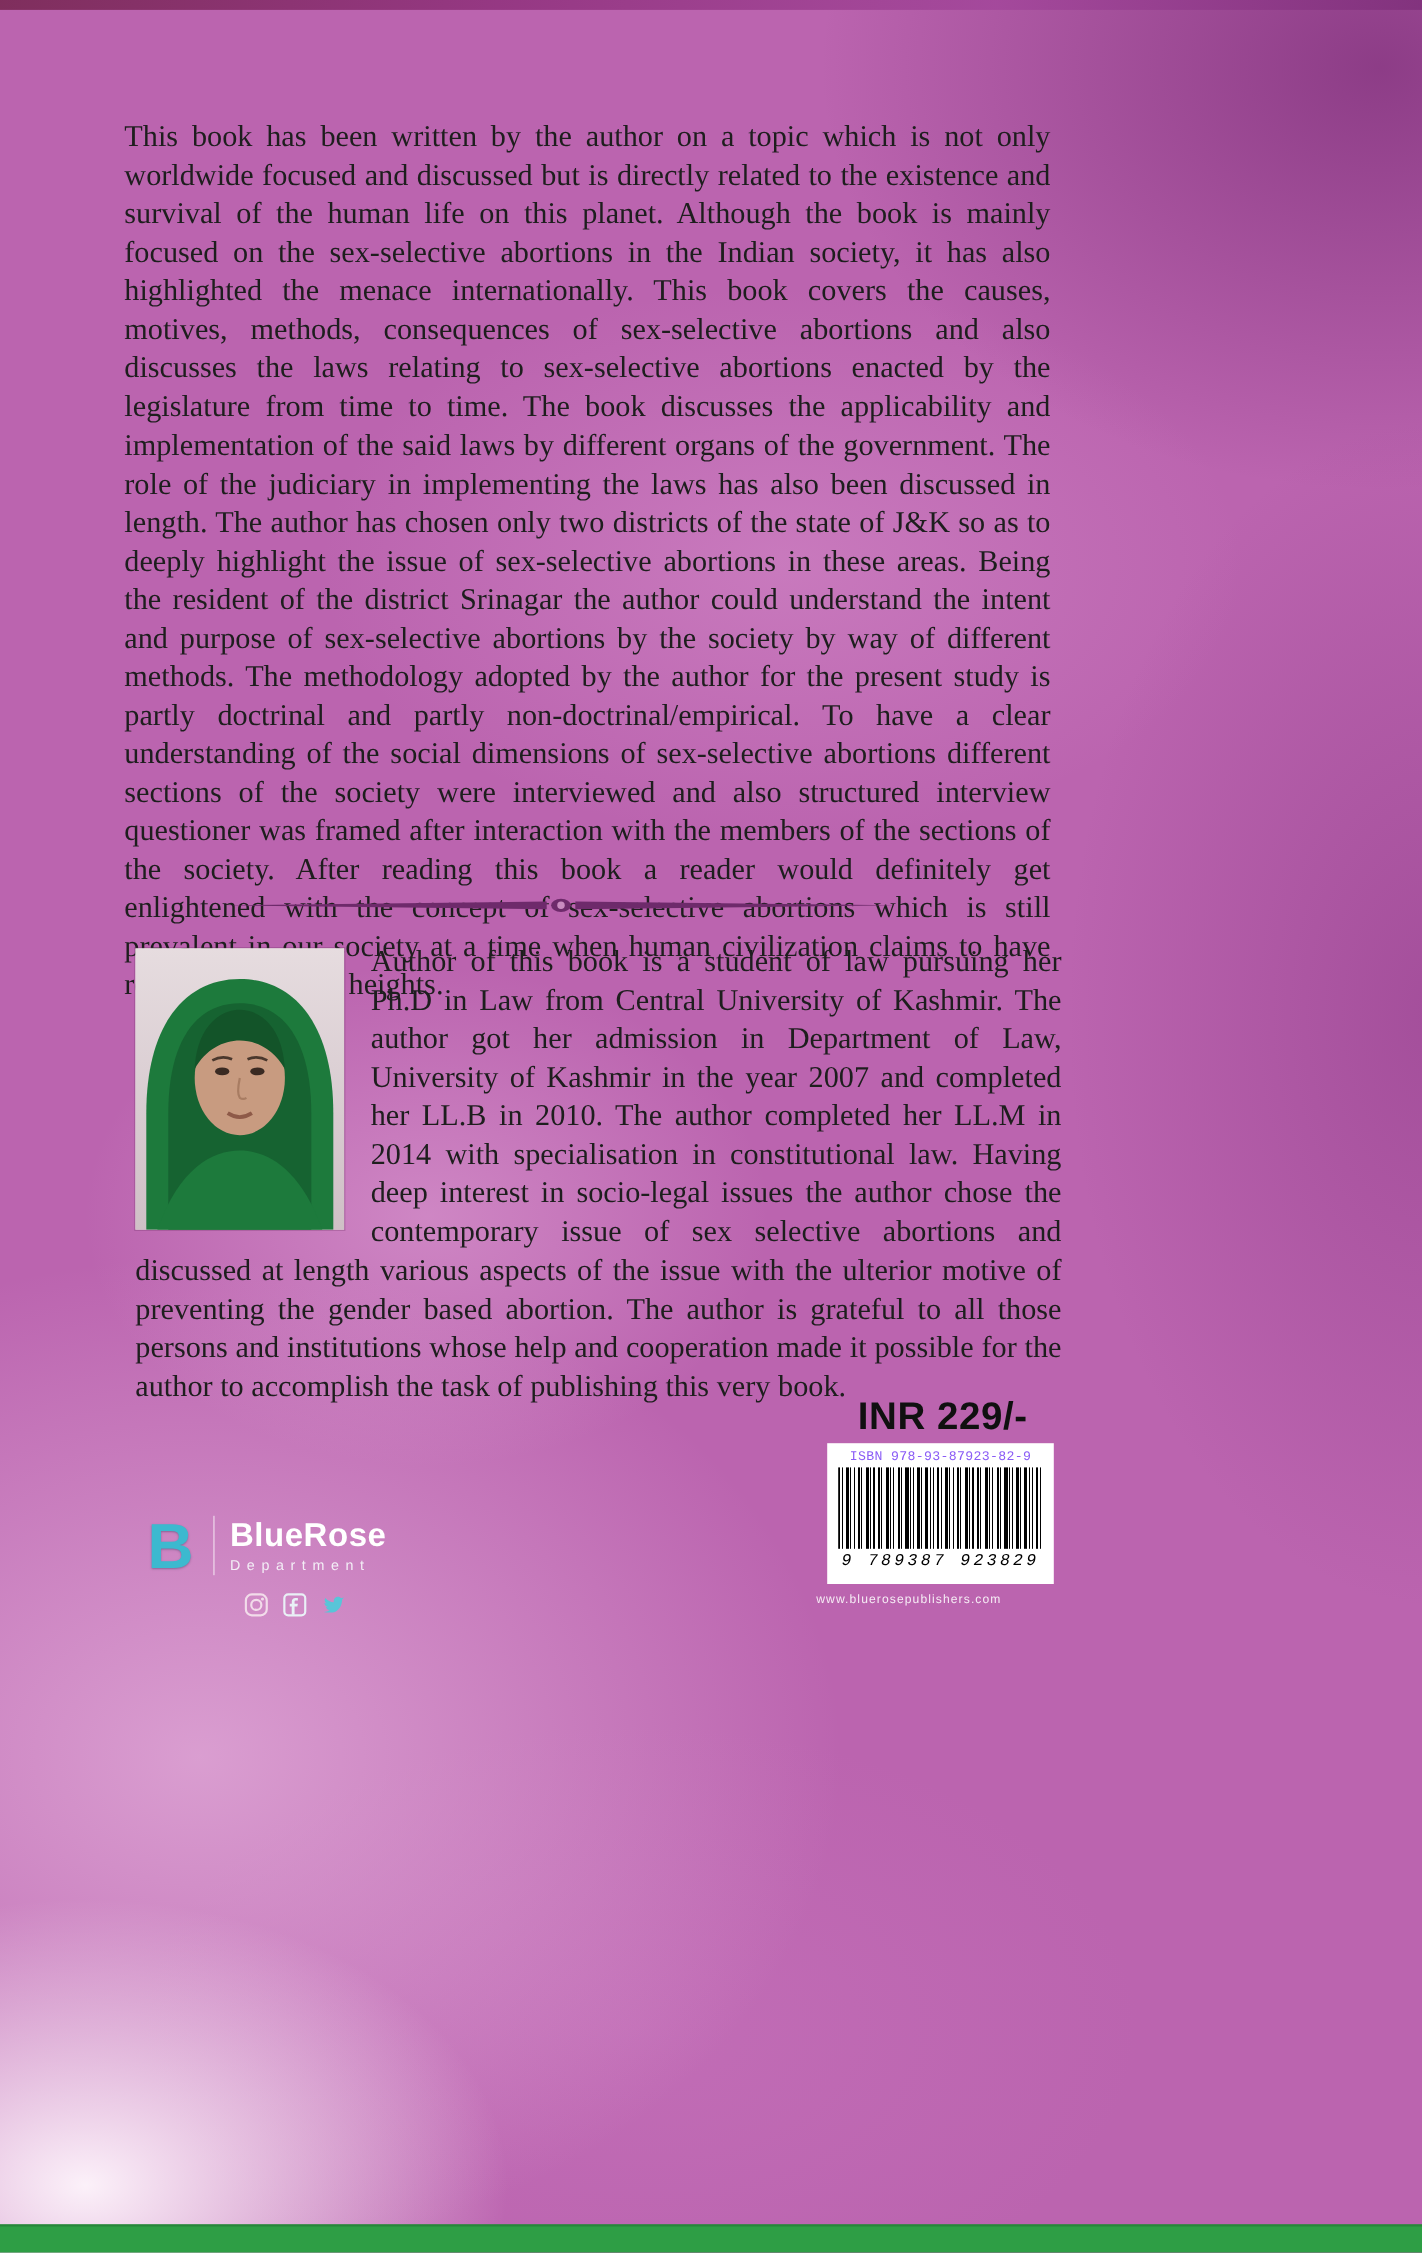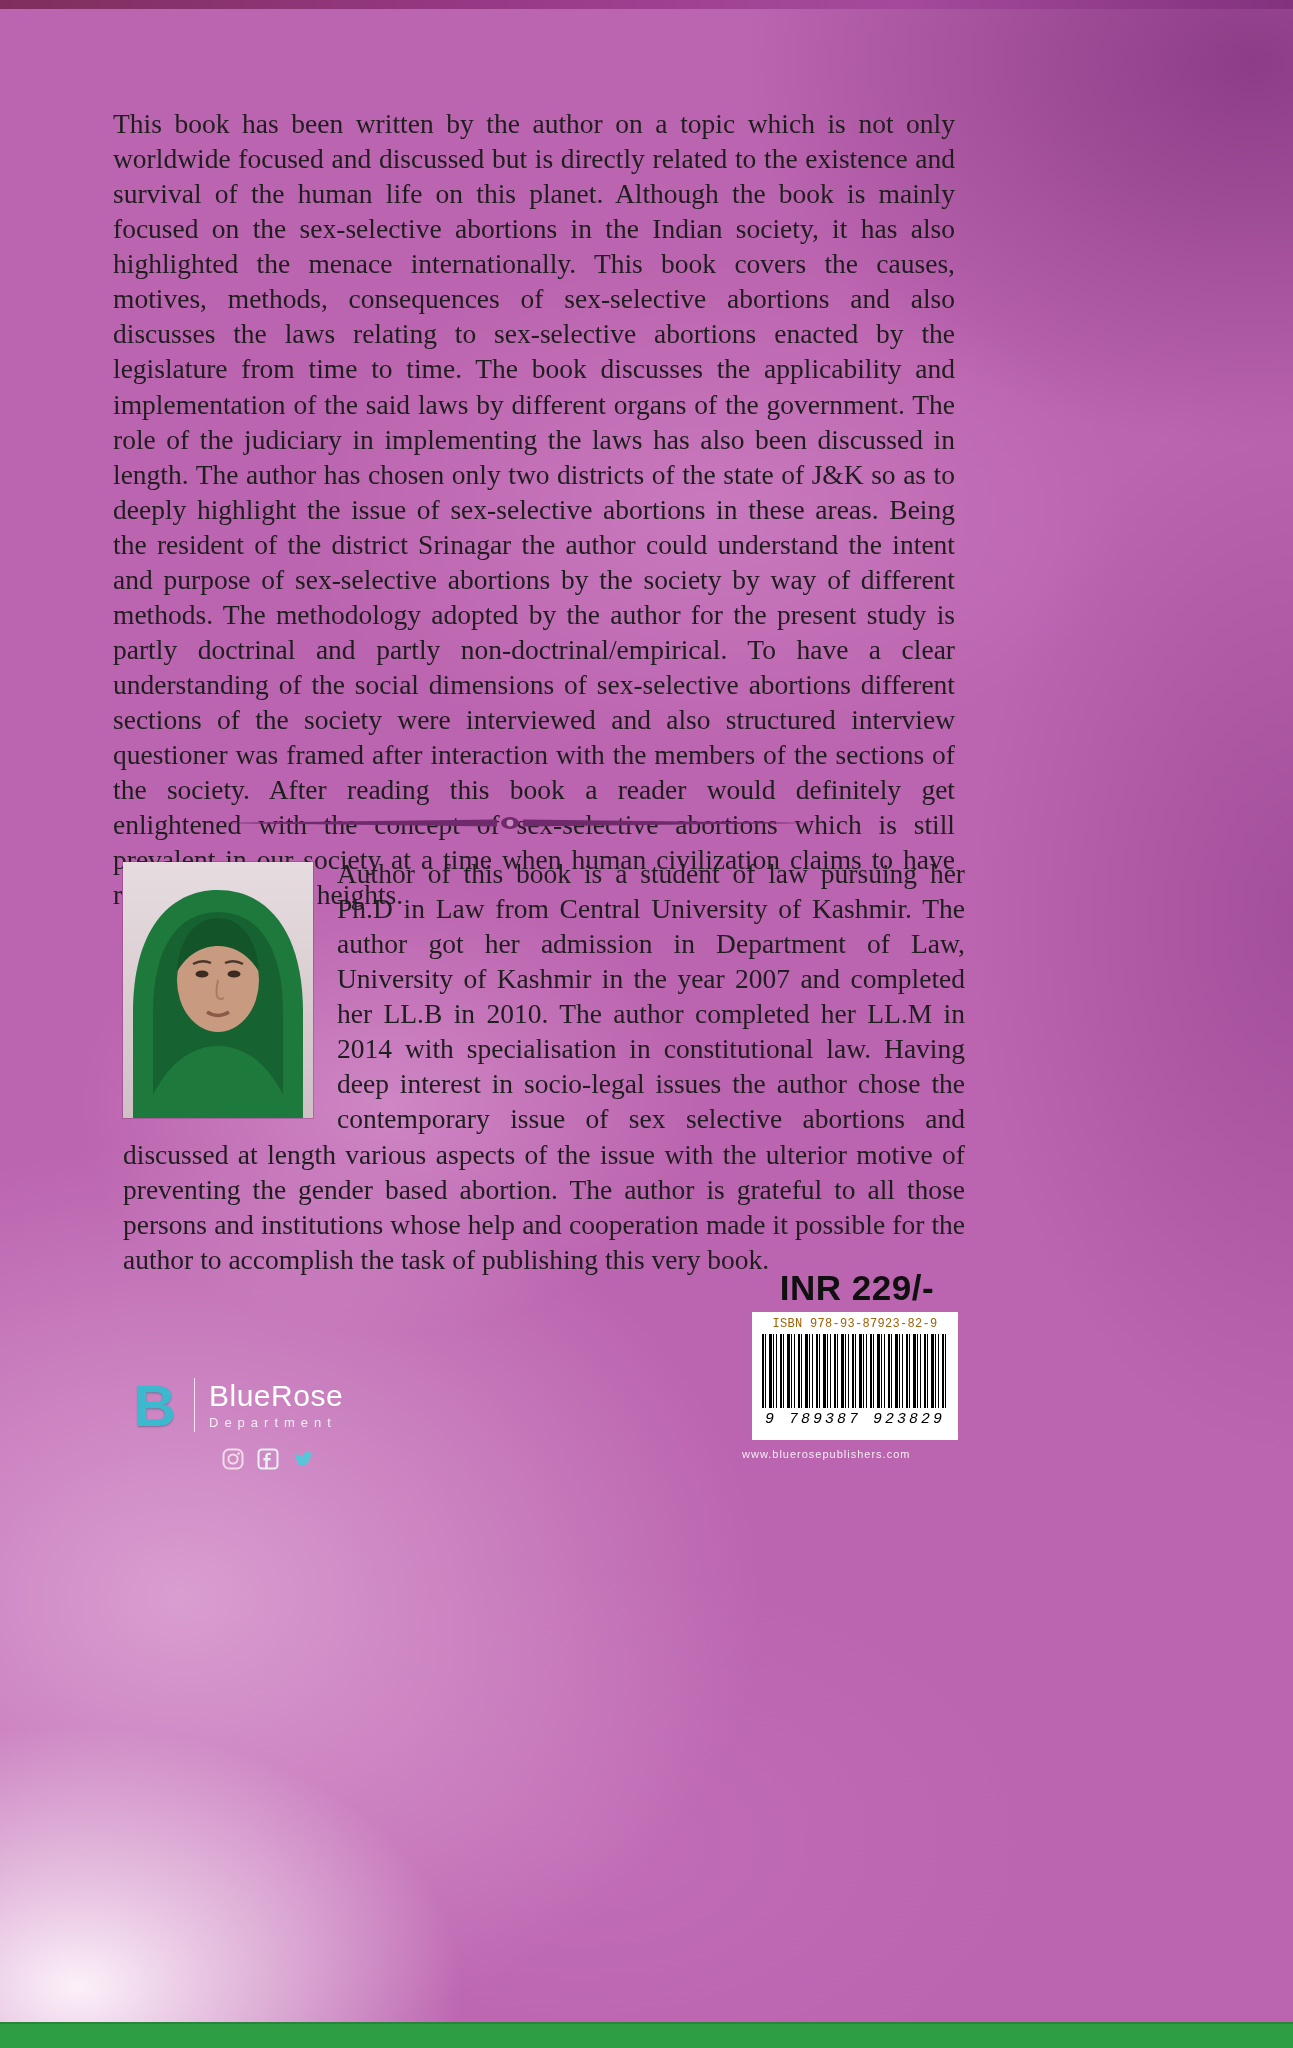--- a/index.html
+++ b/index.html
@@ -35,21 +35,21 @@
   .price{
     position:absolute;left:752px;top:1268px;width:210px;text-align:center;
     font-family:"Liberation Sans", sans-serif;font-weight:700;font-size:35px;color:#101010;
     letter-spacing:0.5px;
   }
   .barcode-box{
     position:absolute;left:752px;top:1312px;width:206px;height:128px;background:#ffffff;
     box-sizing:border-box;padding:5px 10px 4px;
   }
   .isbn-label{
-    font-family:"Liberation Mono", monospace;font-size:12px;color:#a16207;
+    font-family:"Liberation Mono", monospace;font-size:12px;color:#8b5cf6;
     text-align:center;letter-spacing:0.3px;white-space:nowrap;
   }
   .bars{
     height:74px;margin-top:3px;
     background:repeating-linear-gradient(90deg,
       #000 0 2px, #fff 2px 3px, #000 3px 4px, #fff 4px 7px,
       #000 7px 10px, #fff 10px 11px, #000 11px 12px, #fff 12px 14px,
       #000 14px 15px, #fff 15px 18px);
   }
   .barcode-digits{
@@ -63,21 +63,21 @@
   }
   .publisher{position:absolute;left:126px;top:1374px;}
   .logo-row{display:flex;align-items:center;}
   .logo-mark{
     width:58px;height:62px;display:flex;align-items:center;justify-content:center;
     font-family:"Liberation Sans", sans-serif;font-weight:700;font-size:58px;
     color:#3cb9cf;text-shadow:0 1px 2px rgba(0,40,60,0.35);
   }
   .logo-divider{width:1px;height:54px;background:rgba(255,255,255,0.75);margin:0 14px 0 10px;}
   .logo-name{
-    font-family:"Liberation Sans", sans-serif;font-size:30px;font-weight:400;
+    font-family:"Liberation Sans", sans-serif;font-size:30px;font-weight:700;
     color:#ffffff;letter-spacing:0.5px;line-height:1.05;
   }
   .logo-sub{
     font-family:"Liberation Sans", sans-serif;font-size:13px;color:#f3eef6;
     letter-spacing:6px;margin-top:4px;
   }
   .social{display:flex;gap:13px;margin:12px 0 0 96px;}
   .social svg{display:block;}
   .bottom-strip{position:absolute;left:0;bottom:0;width:100%;height:26px;background:#2e9e45;
     box-shadow:inset 0 2px 0 rgba(0,0,0,0.15);}

